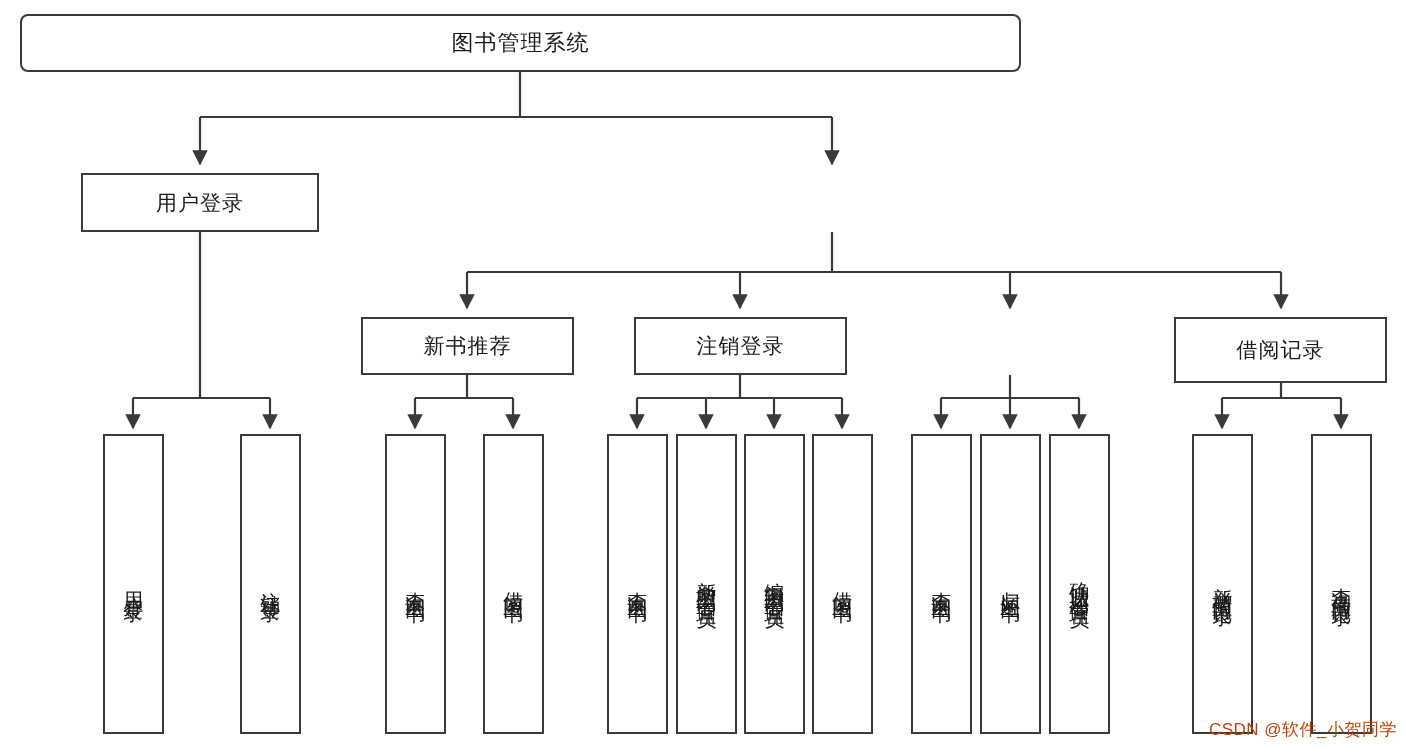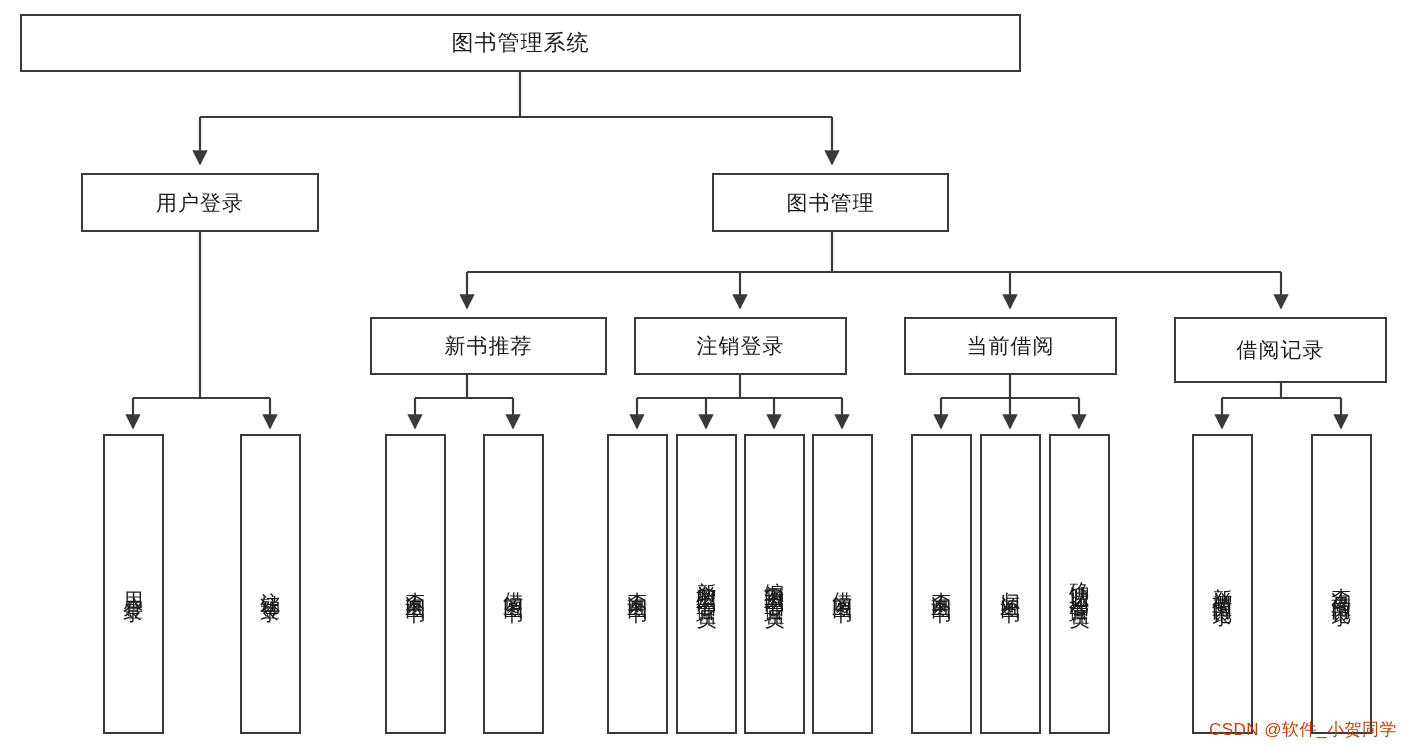--- a/index.html
+++ b/index.html
@@ -118,43 +118,37 @@
       <path d="M 1010 398 L 1010 428" marker-end="url(#arrow)"></path>
       <path d="M 1079 398 L 1079 428" marker-end="url(#arrow)"></path>
 
       <path d="M 1281 375 L 1281 398"></path>
       <path d="M 1222 398 L 1341 398"></path>
       <path d="M 1222 398 L 1222 428" marker-end="url(#arrow)"></path>
       <path d="M 1341 398 L 1341 428" marker-end="url(#arrow)"></path>
     </g>
   </svg>
 
-  <div class="node h root" style="left:20px; top:14px; width:1001px; height:58px;">
+  <div class="node h root" style="left:20px; top:14px; width:1001px; height:58px;border-radius:8px;">
     <span>图书管理系统</span>
   </div>
 
   <div class="node h" style="left:81px; top:173px; width:238px; height:59px;">
     <span>用户登录</span>
   </div>
 
-  <div class="node h" style="left:712px; top:173px; width:237px; height:59px;">
-    <span>图书管理</span>
-  </div>
-
-  <div class="node h" style="left:361px; top:317px; width:237px; height:58px;margin-left:9px;">
+
+  <div class="node h" style="left:361px; top:317px; width:213px; height:58px;">
     <span>新书推荐</span>
   </div>
 
   <div class="node h" style="left:634px; top:317px; width:213px; height:58px;">
     <span>注销登录</span>
   </div>
 
-  <div class="node h" style="left:904px; top:317px; width:213px; height:58px;">
-    <span>当前借阅</span>
-  </div>
 
   <div class="node h" style="left:1174px; top:317px; width:213px; height:66px;">
     <span>借阅记录</span>
   </div>
 
   <div class="node v" style="left:103px; top:434px; width:61px; height:300px;">
     <span class="vtext">用户登录</span>
   </div>
 
   <div class="node v" style="left:240px; top:434px; width:61px; height:300px;">

